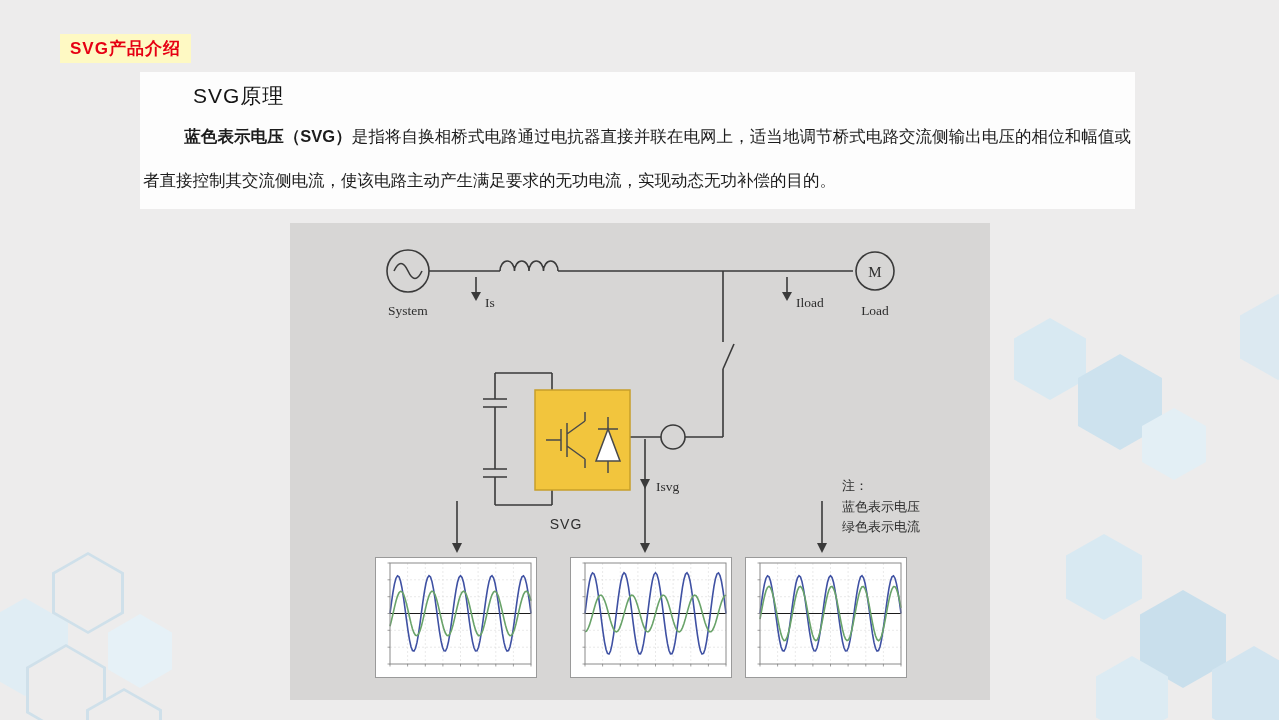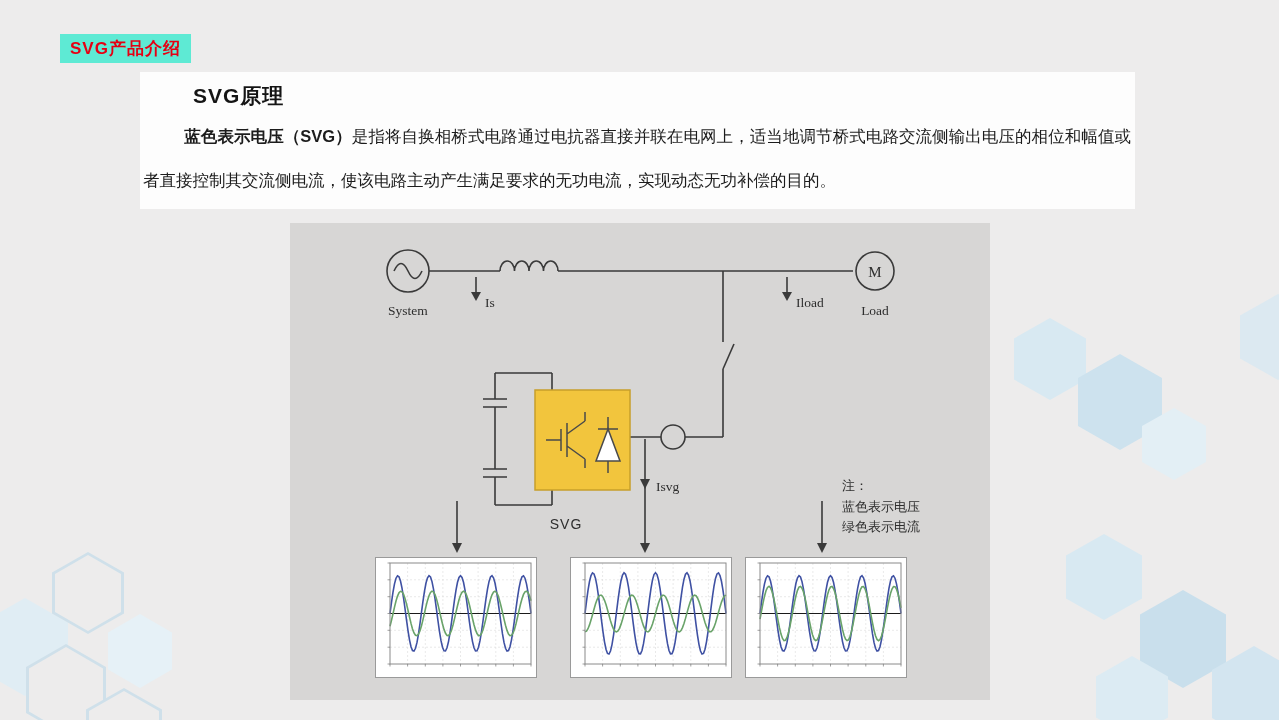--- a/index.html
+++ b/index.html
@@ -4,25 +4,25 @@
 <style>
   html,body{margin:0;padding:0;}
   body{width:1279px;height:720px;background:#edecec;font-family:"Liberation Sans",sans-serif;}
   .slide{position:relative;width:1279px;height:720px;background:#edecec;overflow:hidden;}
 
   
   .hex{position:absolute;clip-path:polygon(50% 0,100% 25%,100% 75%,50% 100%,0 75%,0 25%);}
   .hex .hex-inner{position:absolute;inset:3px;clip-path:polygon(50% 0,100% 25%,100% 75%,50% 100%,0 75%,0 25%);background:#edecec;}
 
   
-  .tag{position:absolute;left:60px;top:34px;background:#5eead4;padding:3px 10px;font-weight:bold;font-size:17px;letter-spacing:1px;}
+  .tag{position:absolute;left:60px;top:34px;background:#fef9c3;padding:3px 10px;font-weight:bold;font-size:17px;letter-spacing:1px;}
 
   
   .text-panel{position:absolute;left:140px;top:72px;width:995px;height:137px;background:#fdfdfd;}
-  .section-title{position:absolute;left:53px;top:10px;margin:0;font-size:21px;font-weight:bold;color:#141414;letter-spacing:1px;}
+  .section-title{position:absolute;left:53px;top:10px;margin:0;font-size:21px;font-weight:normal;color:#141414;letter-spacing:1px;}
   .body-text{position:absolute;left:3px;top:42px;width:988px;margin:0;font-size:16.5px;line-height:44px;color:#1c1c1c;text-align:justify;text-indent:2.5em;}
   .body-text b{font-weight:bold;}
 
   
   .diagram-panel{position:absolute;left:290px;top:223px;width:700px;height:477px;background:#d7d6d5;}
   .circuit{position:absolute;left:0;top:0;}
   .wire{stroke:#3a3a3a;stroke-width:1.6;fill:none;}
   .thin{stroke:#4a4a4a;stroke-width:1.5;fill:none;}
   .arrowhead{fill:#3a3a3a;stroke:none;}
   .lbl-serif{font-family:"Liberation Serif",serif;font-size:13.5px;fill:#2e2e2e;}

